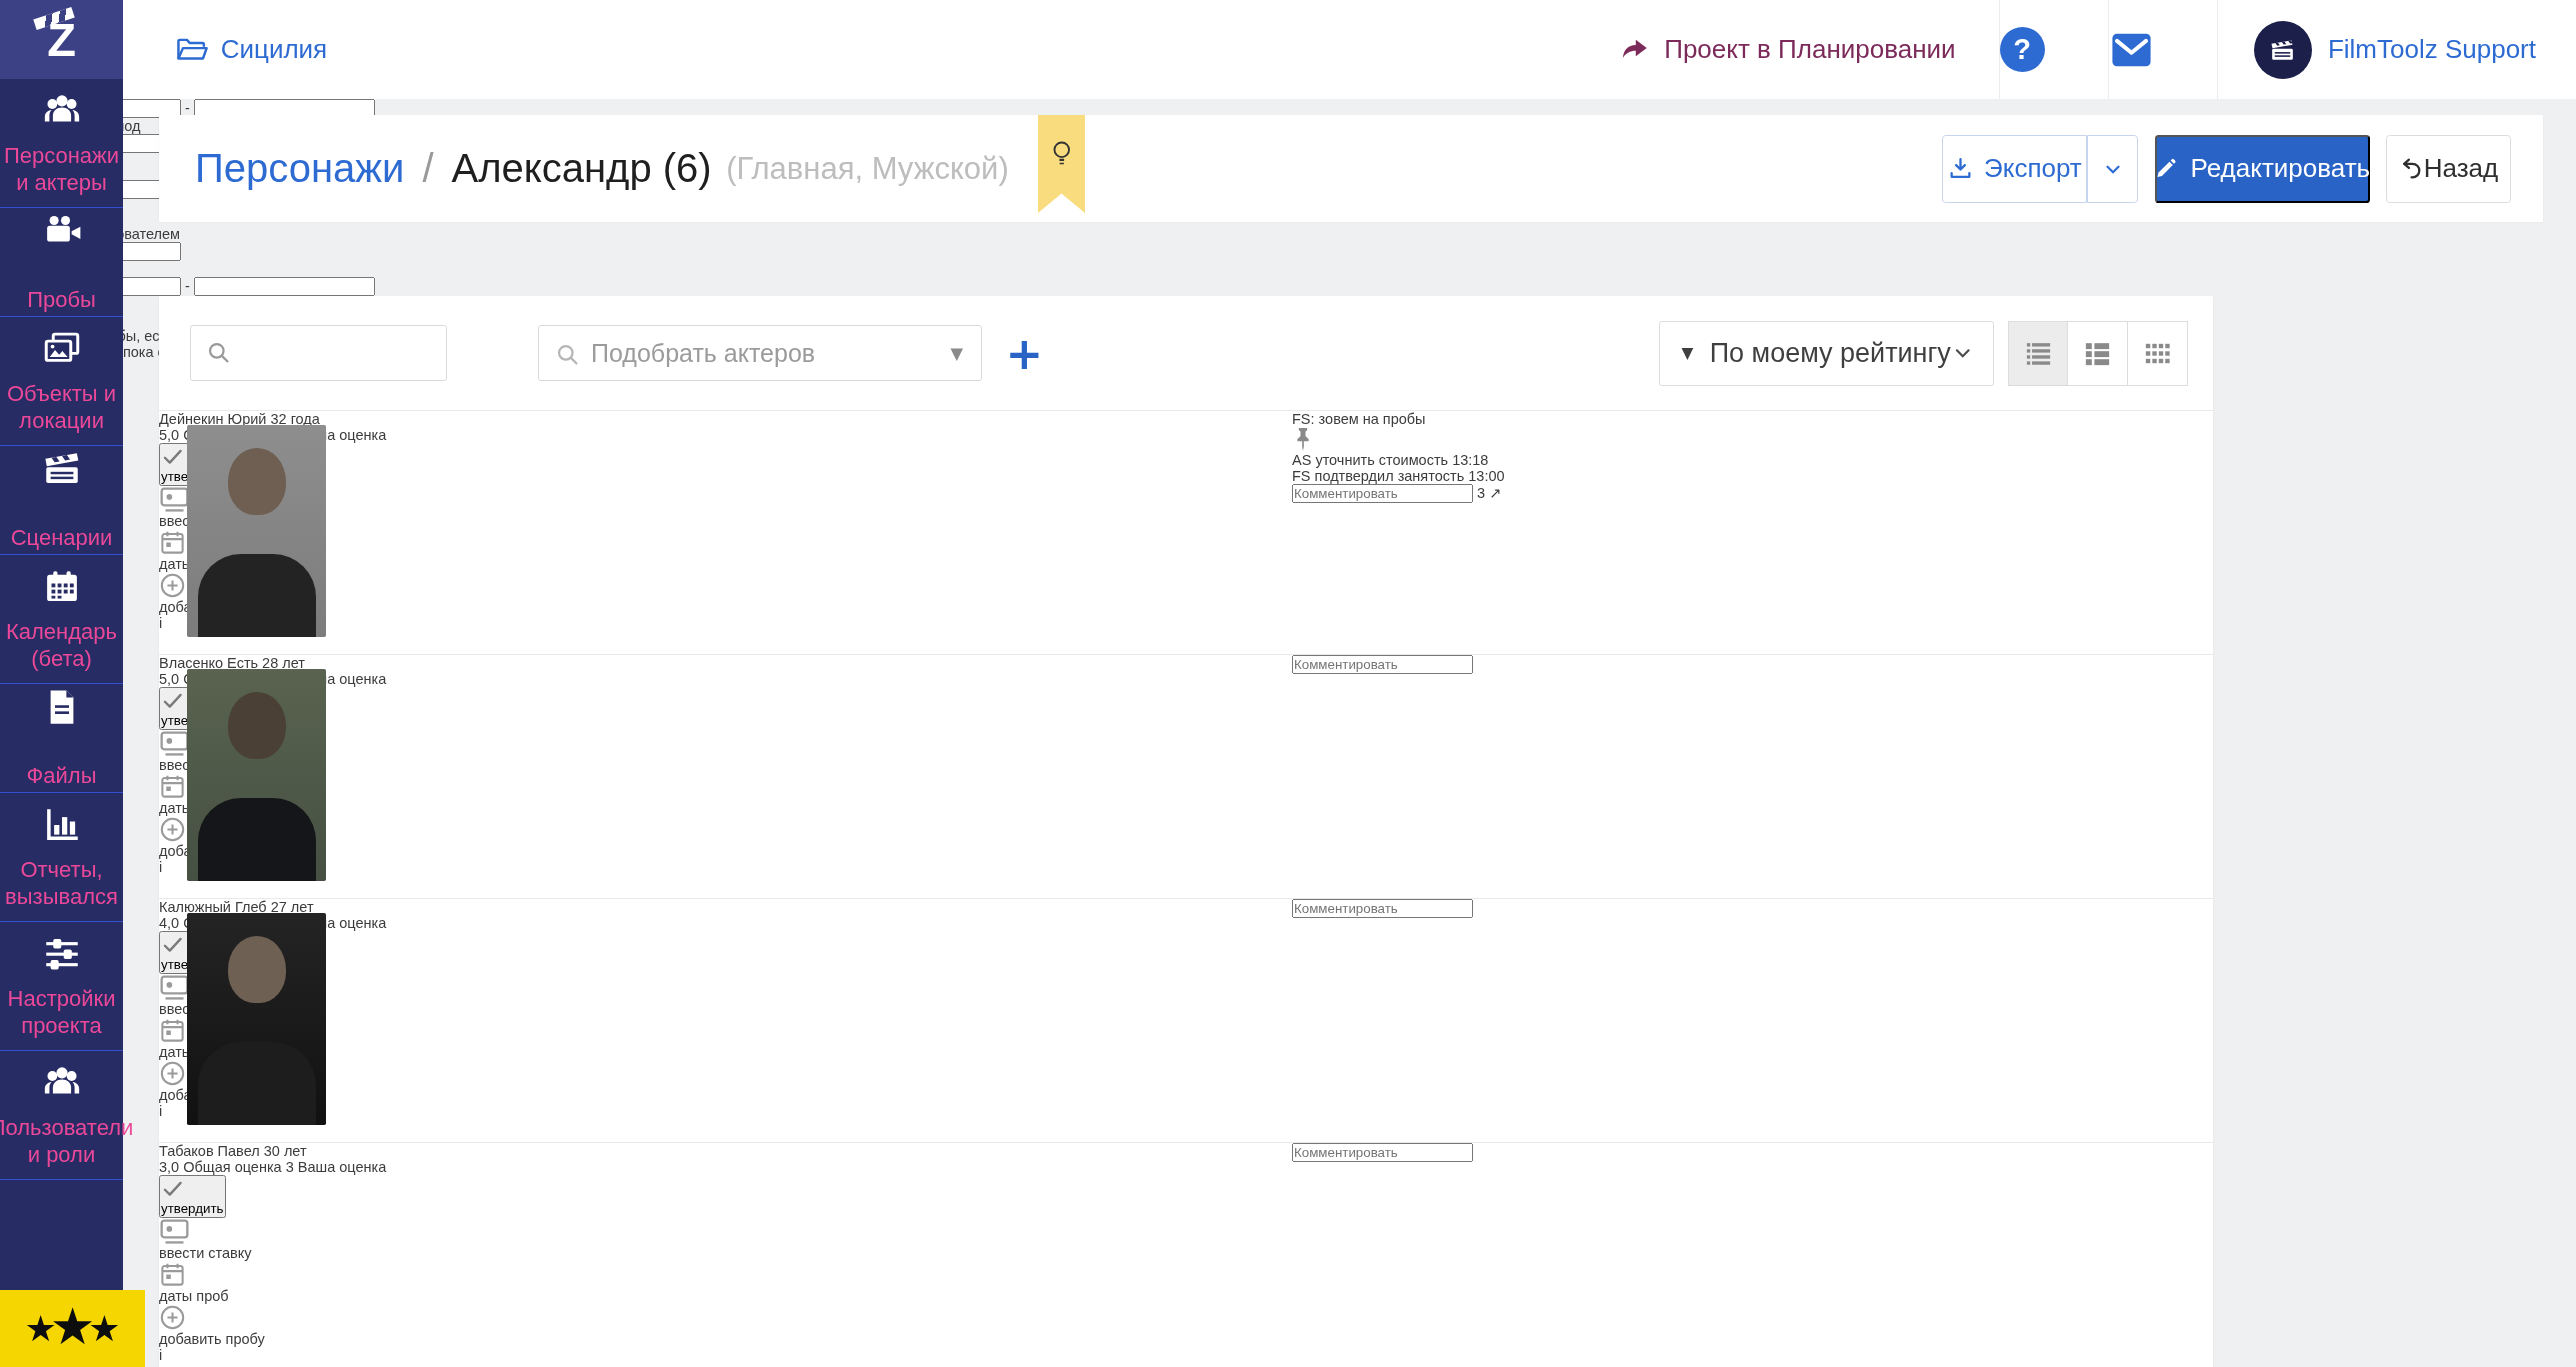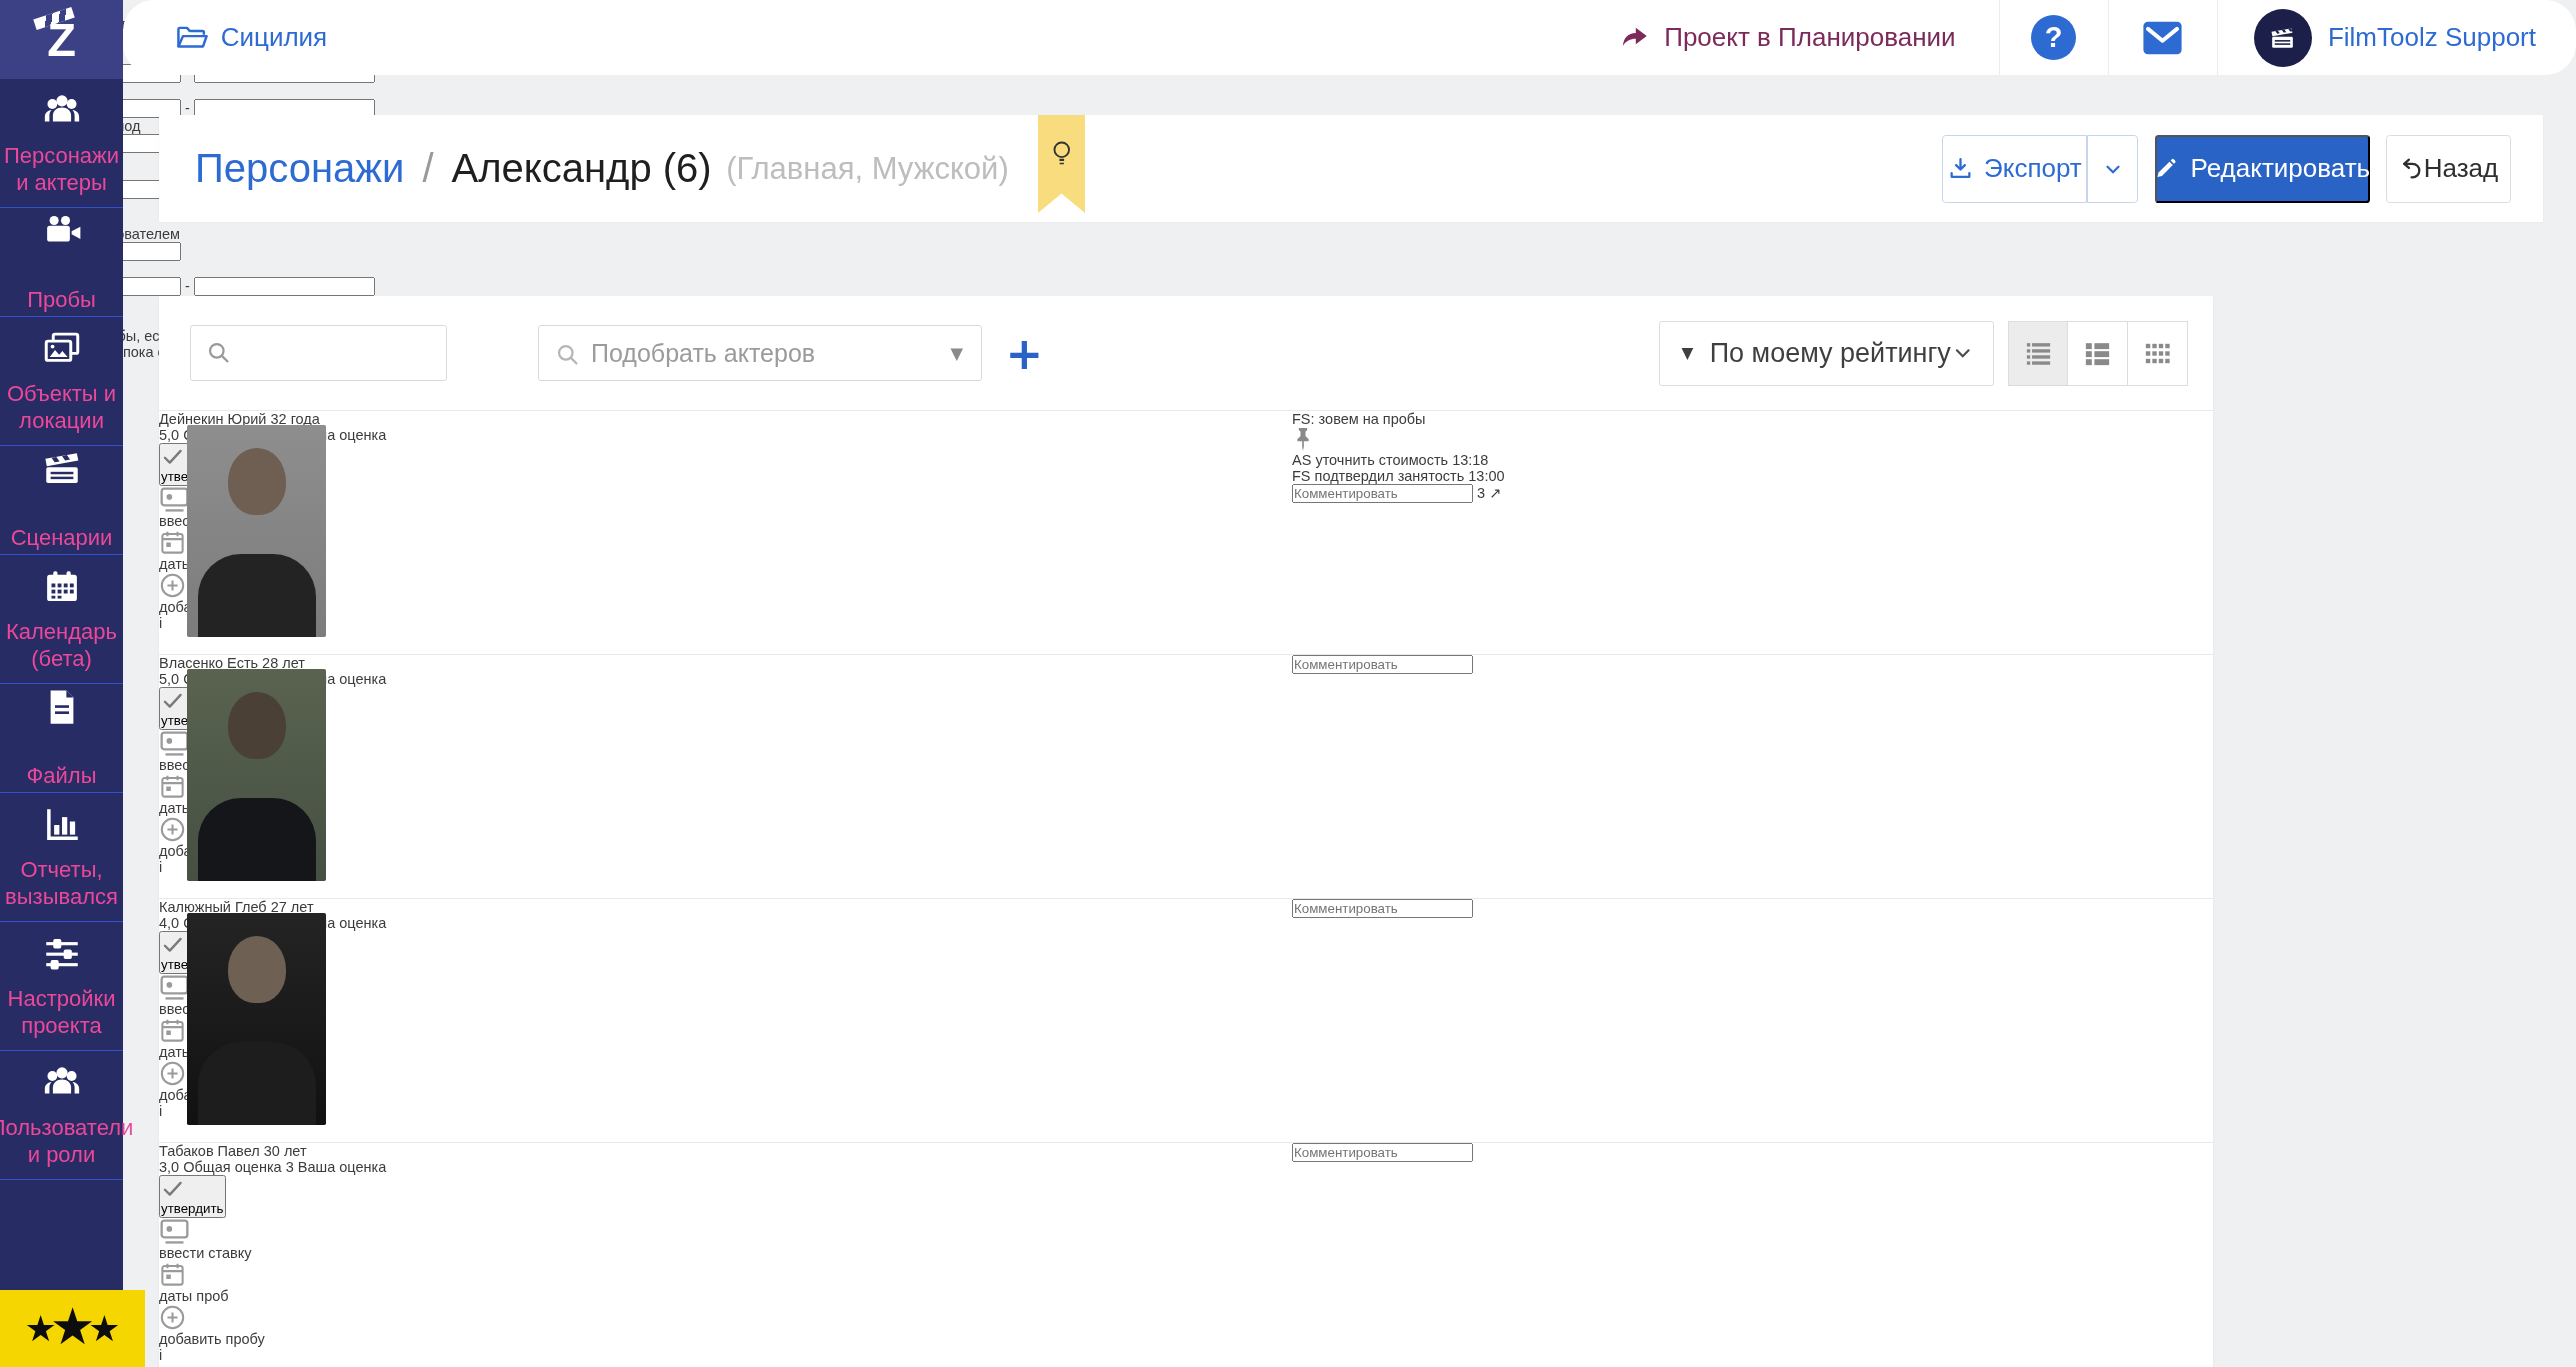--- a/index.html
+++ b/index.html
@@ -23,24 +23,24 @@
   .nav-item.h2 { height:129px; } .nav-item.h1 { height:109px;gap:24px; }
   .nav-item:first-of-type { border-top:1.8px solid #3250cf; }
   .nav-ic { margin-bottom:11px; }
   .nav-label { font-size:22px; text-align:center; line-height:1.2; }
   .stars-badge { position:absolute; left:0; bottom:0; width:145px; height:78px; background:#f6d600;
     display:flex; align-items:center; justify-content:center; cursor:pointer; }
   .stars-badge span { font-family:"DejaVu Sans", sans-serif; color:#0d0d0d; line-height:1; }
   .star-s { font-size:36px; } .star-m { font-size:51px; margin:0 -7.2px 5.4px; }
 
   
-  .topbar { position:absolute; left:123px; top:0; width:2453px; height:75px; background:#fff; display:flex; align-items:stretch;border-radius:31px; }
+  .topbar { position:absolute; left:123px; top:0; width:2453px; height:99px; background:#fff; display:flex; align-items:stretch; }
   .tb-project { display:flex; align-items:center; gap:12.7px; padding-left:52px; font-size:26px; color:#2d6bd3; cursor:pointer; }
   .tb-spacer { flex:1; }
-  .tb-cell { display:flex; align-items:center; justify-content:center; border-left:1.8px solid #ececec; cursor:pointer; }
+  .tb-cell { display:flex; align-items:center; justify-content:flex-start; border-left:1.8px solid #ececec; cursor:pointer; }
   .tb-planning { gap:14.5px; padding:0 43px; border-left:none; font-size:26px; color:#7c2a5a; font-weight:500; }
   .tb-help { width:109px; }
   .help-circle { width:45px; height:45px; border-radius:50%; background:#2d6bd3; color:#fff; font-size:29px; font-weight:bold;
     display:flex; align-items:center; justify-content:center; }
   .tb-mail { width:109px; }
   .tb-profile { gap:16.3px; padding:0 40px 0 36px; }
   .tb-avatar { width:58px; height:58px; border-radius:50%; background:#1b1f4a; display:flex; align-items:center; justify-content:center; }
   .tb-name { font-size:26px; color:#2d6bd3; }
 
   

